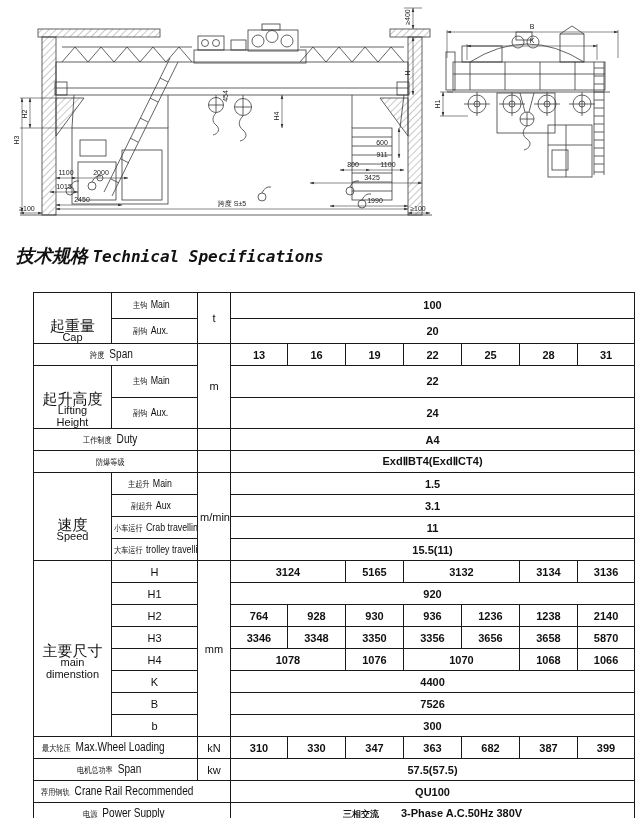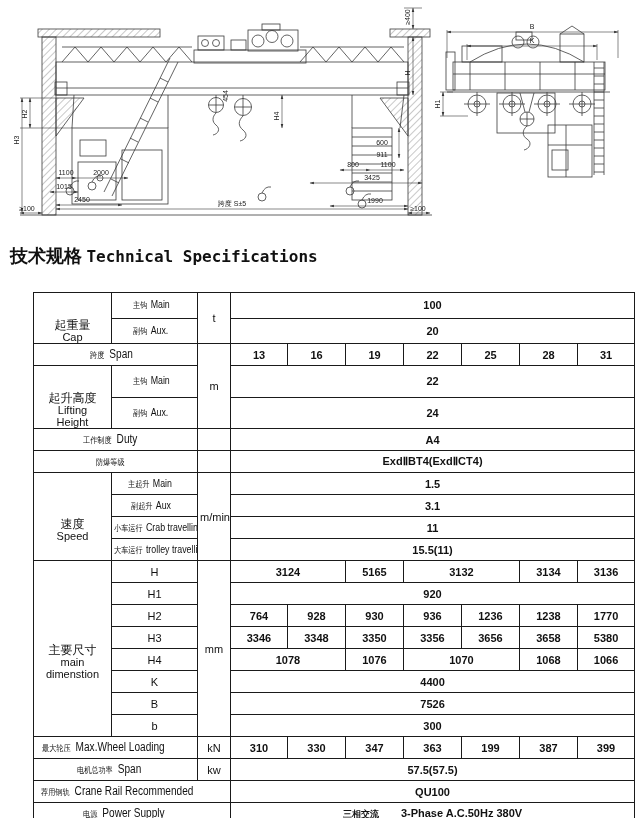--- a/index.html
+++ b/index.html
@@ -1,25 +1,25 @@
 <!DOCTYPE html>
 <html><head>
 <meta charset="utf-8">
 <style>
   html,body{margin:0;padding:0;}
   body{width:635px;height:818px;background:#fff;font-family:"Liberation Sans",sans-serif;color:#111;overflow:hidden;}
   .drawing-wrap{width:635px;height:232px;}
   svg{display:block;}
   svg text{font-family:"Liberation Sans",sans-serif;font-size:7px;fill:#222;}
-  .doc-title{margin:12px 0 0 10px;white-space:nowrap;}
+  .doc-title{margin:12px 0 0 16px;white-space:nowrap;font-style:italic;}
   .doc-title .cn{font-family:"DejaVu Sans",sans-serif;font-weight:bold;font-size:18px;}
   .doc-title .en{font-family:"DejaVu Sans Mono","Liberation Mono",monospace;font-weight:bold;font-size:16px;}
   table.spec{border-collapse:collapse;table-layout:fixed;width:600px;margin:24px 0 0 33px;border:1.5px solid #000;}
   table.spec td{border:1px solid #1a1a1a;height:21px;padding:0 2px;text-align:center;font-size:11px;overflow:hidden;white-space:nowrap;}
-  td.grp .cn{display:block;font-size:12px;line-height:11px;margin-top:27px;}
+  td.grp .cn{display:block;font-size:15px;line-height:11px;margin-top:27px;}
   td.grp .en{display:block;font-size:11px;line-height:12px;white-space:pre-line;}
   td.sub,td.rowlabel{text-align:left;}
   .fit{display:inline-block;transform:scaleX(.84);transform-origin:0 50%;white-space:nowrap;}
   td.sub{padding-left:4px;}
   td.sub .cn{font-size:8.5px;margin-right:4px;}
   td.sub .en{font-size:10.5px;}
   td.rowlabel{padding-left:6px;}
   td.rowlabel .cn{font-size:8.5px;margin-right:6px;}
   td.rowlabel .en{font-size:12px;}
   td.unit{font-size:10px;padding:0;}
@@ -360,31 +360,31 @@
     <td class="val" colspan="7">920</td>
   </tr>
   <tr>
     <td class="sub">H2</td>
     <td class="val">764</td>
     <td class="val">928</td>
     <td class="val">930</td>
     <td class="val">936</td>
     <td class="val">1236</td>
     <td class="val">1238</td>
-    <td class="val">1770</td>
+    <td class="val">2140</td>
   </tr>
   <tr>
     <td class="sub">H3</td>
     <td class="val">3346</td>
     <td class="val">3348</td>
     <td class="val">3350</td>
     <td class="val">3356</td>
     <td class="val">3656</td>
     <td class="val">3658</td>
-    <td class="val">5380</td>
+    <td class="val">5870</td>
   </tr>
   <tr>
     <td class="sub">H4</td>
     <td class="val" colspan="2">1078</td>
     <td class="val">1076</td>
     <td class="val" colspan="2">1070</td>
     <td class="val">1068</td>
     <td class="val">1066</td>
   </tr>
   <tr>
@@ -399,21 +399,21 @@
     <td class="sub">b</td>
     <td class="val" colspan="7">300</td>
   </tr>
   <tr>
     <td class="rowlabel" colspan="2"><span class="fit"><span class="cn">最大轮压</span><span class="en">Max.Wheel Loading</span></span></td>
     <td class="unit">kN</td>
     <td class="val">310</td>
     <td class="val">330</td>
     <td class="val">347</td>
     <td class="val">363</td>
-    <td class="val">199</td>
+    <td class="val">682</td>
     <td class="val">387</td>
     <td class="val">399</td>
   </tr>
   <tr>
     <td class="rowlabel" colspan="2"><span class="fit"><span class="cn">电机总功率</span><span class="en">Span</span></span></td>
     <td class="unit">kw</td>
     <td class="val" colspan="7">57.5(57.5)</td>
   </tr>
   <tr>
     <td class="rowlabel" colspan="3"><span class="fit"><span class="cn">荐用钢轨</span><span class="en">Crane Rail Recommended</span></span></td>

